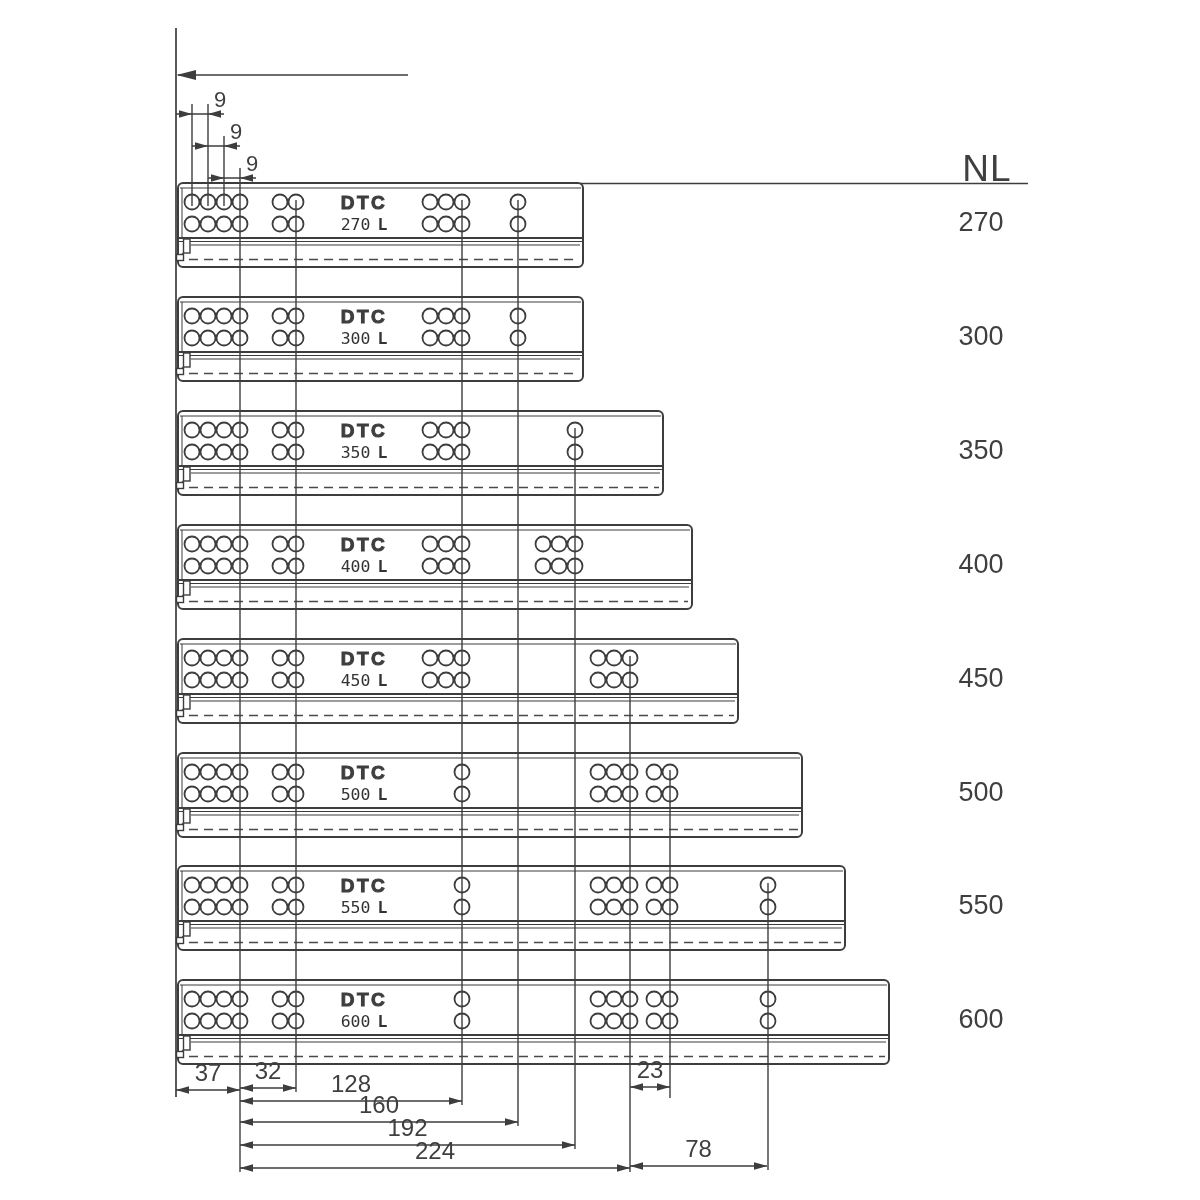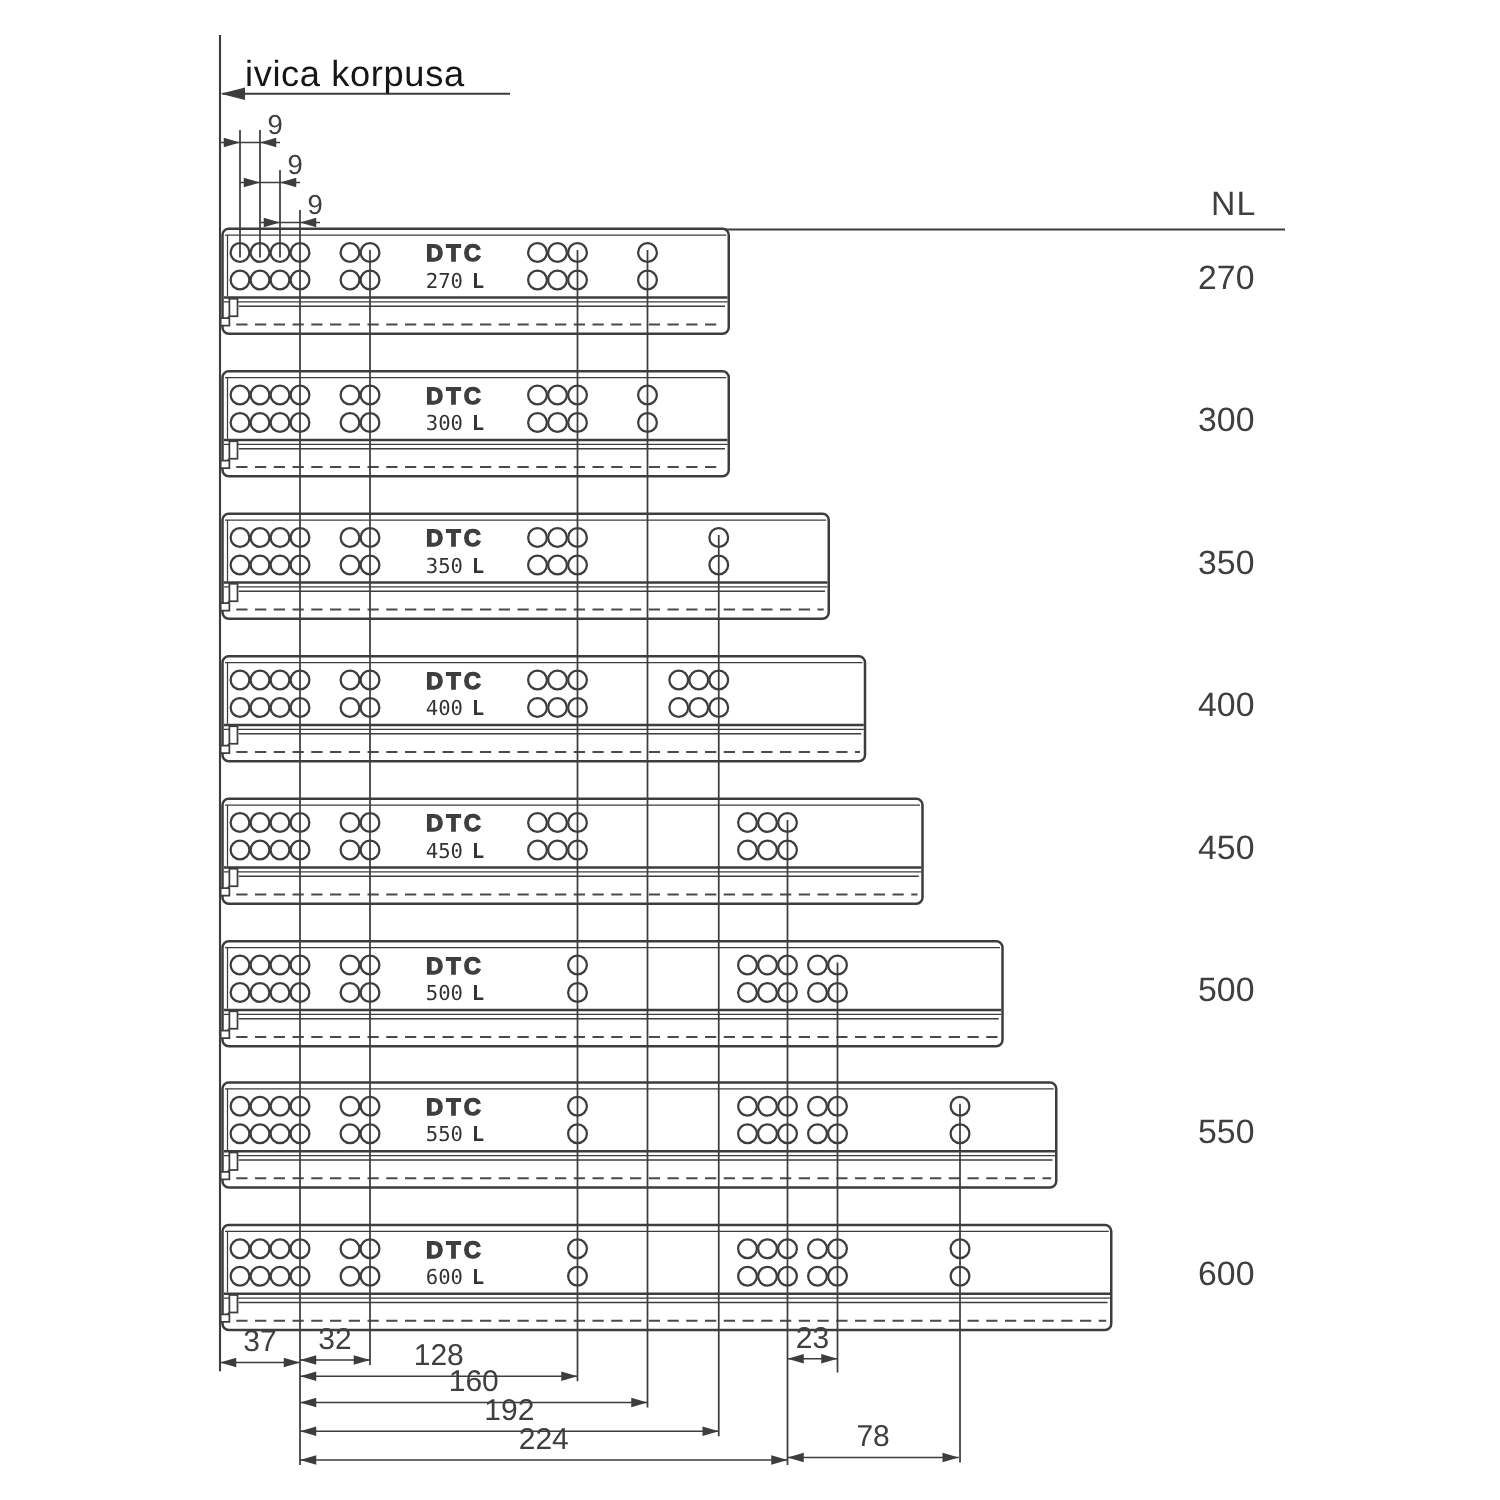--- a/index.html
+++ b/index.html
@@ -1,20 +1,20 @@
 <!DOCTYPE html>
 <html><head>
 <meta charset="utf-8">
 <style>
   html,body{margin:0;padding:0;background:#fff;}
   .stage{position:relative;width:1200px;height:1200px;background:#fff;overflow:hidden;}
   .stage svg{position:absolute;left:0;top:0;}
   .hlabel{position:absolute;font-family:"Liberation Sans",sans-serif;color:#3f3f3f;}
   #edge-label{left:196px;top:44px;font-size:29px;color:#161616;letter-spacing:0.5px;}
-  #nl-header{left:947px;top:148px;width:80px;text-align:center;font-size:27px;letter-spacing:1px;}
+  #nl-header{left:947px;top:148px;width:80px;text-align:center;font-size:37px;letter-spacing:1px;}
   svg text{font-family:"Liberation Sans",sans-serif;fill:#3f3f3f;}
   svg text.mono{font-family:"DejaVu Sans Mono",monospace;fill:#333;}
 </style>
 </head>
 <body>
 
 <div class="stage">
   <svg id="diagram" width="1200" height="1200" viewBox="0 0 1200 1200">
       <rect x="178" y="183" width="405" height="84" rx="5" fill="#fff" stroke="#3d3d3d" stroke-width="2"></rect>
       <line x1="180" y1="188" x2="581" y2="188" stroke="#3d3d3d" stroke-width="1"></line>
@@ -357,15 +357,14 @@
       <text x="435" y="1159" font-size="24" text-anchor="middle">224</text>
       <line x1="630" y1="1087" x2="670" y2="1087" stroke="#3d3d3d" stroke-width="1.3"></line>
       <polygon points="630,1087 643,1083.2 643,1090.8" fill="#3d3d3d"></polygon>
       <polygon points="670,1087 657,1083.2 657,1090.8" fill="#3d3d3d"></polygon>
       <text x="650" y="1078" font-size="24" text-anchor="middle">23</text>
       <line x1="630" y1="1166" x2="767" y2="1166" stroke="#3d3d3d" stroke-width="1.3"></line>
       <polygon points="630,1166 643,1162.2 643,1169.8" fill="#3d3d3d"></polygon>
       <polygon points="767,1166 754,1162.2 754,1169.8" fill="#3d3d3d"></polygon>
       <text x="698.5" y="1157" font-size="24" text-anchor="middle">78</text>
     </svg>
-  <div class="hlabel" id="edge-label">ivica korpusa</div>
   <div class="hlabel" id="nl-header">NL</div>
 </div>
 
 </body></html>

